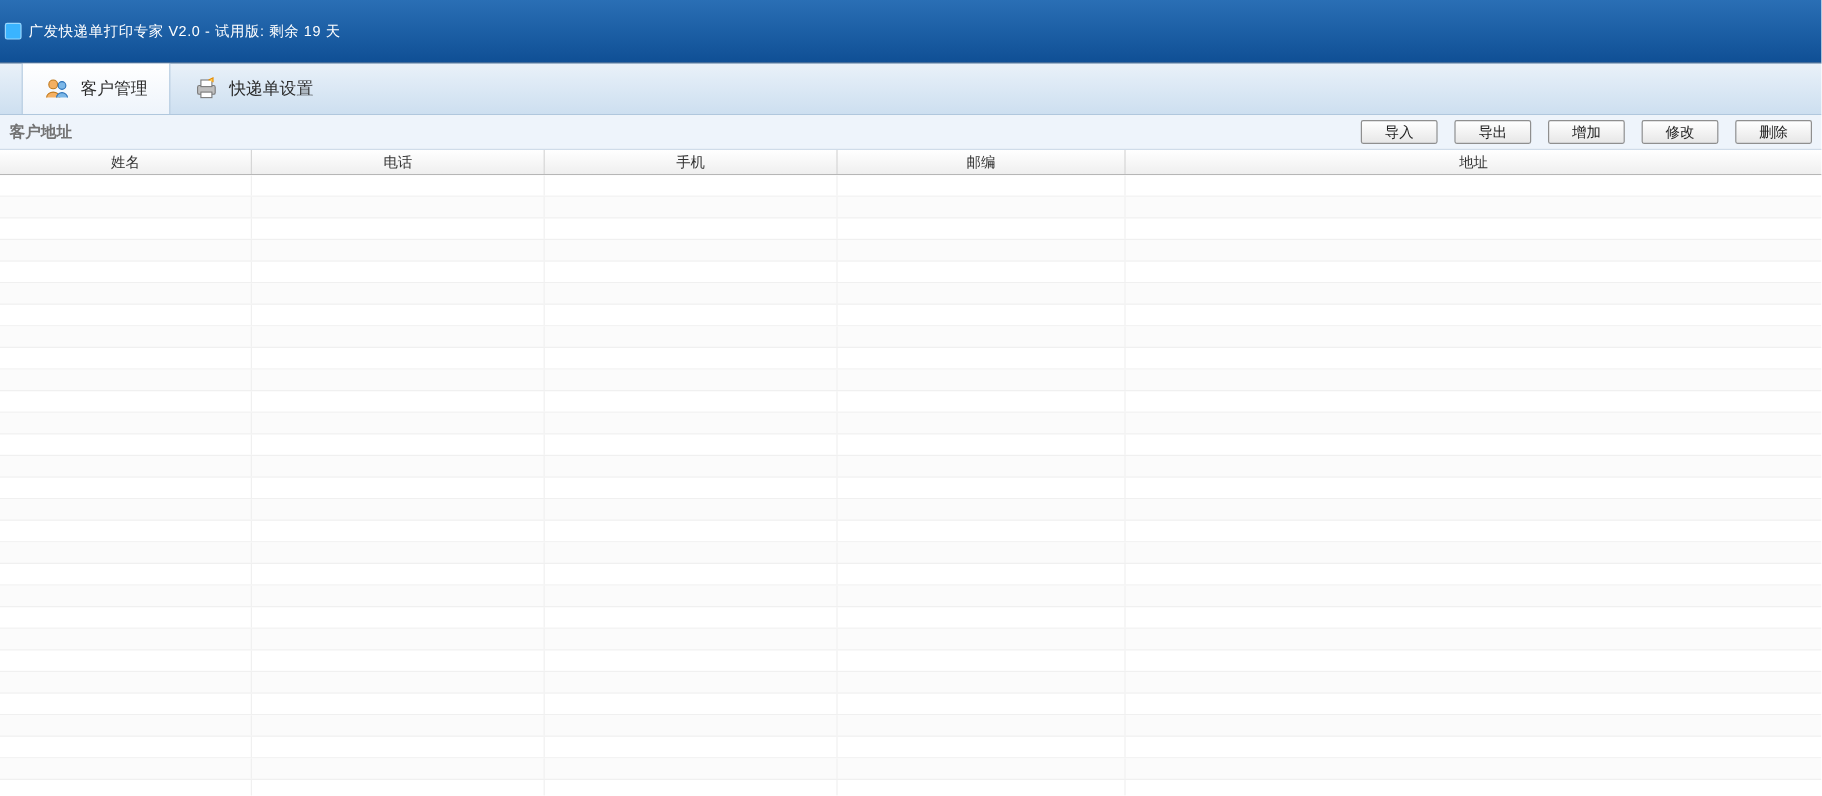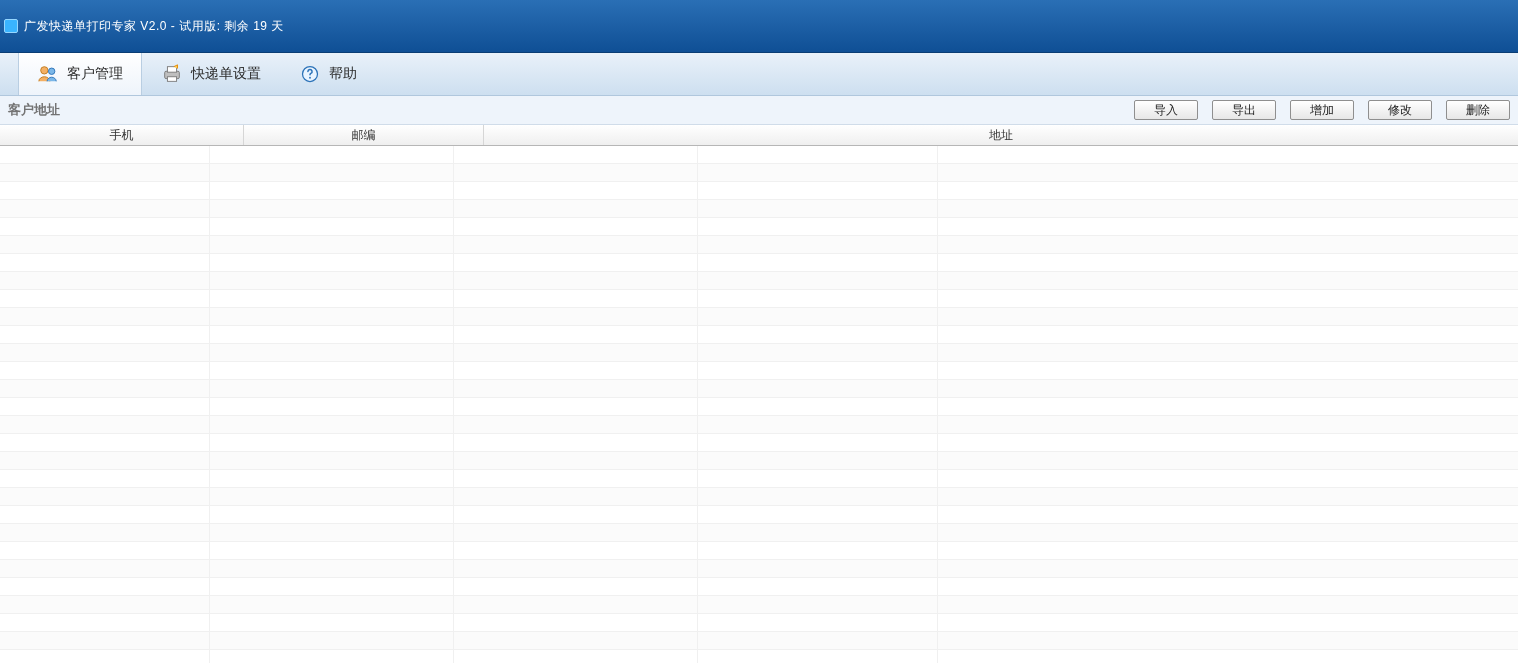--- a/index.html
+++ b/index.html
@@ -171,44 +171,36 @@
       <svg viewBox="0 0 24 24" width="22" height="22">
         <rect x="4" y="9" width="16" height="8" rx="1.5" fill="#bfbfbf" stroke="#7a7a7a"></rect>
         <rect x="7" y="4" width="10" height="6" fill="#fff" stroke="#7a7a7a"></rect>
         <rect x="7" y="15" width="10" height="5" fill="#fff" stroke="#7a7a7a"></rect>
         <path d="M14 4l4-2v4" fill="#ffcc55" stroke="#e58a00"></path>
       </svg>
     </span>
     <span>快递单设置</span>
   </div>
 
-  <div class="tab">
-    <span class="icon">
-      <svg viewBox="0 0 24 24" width="20" height="20">
-        <circle cx="12" cy="12" r="9" fill="#e9f4ff" stroke="#2b72b8" stroke-width="1.5"></circle>
-        <path d="M9.5 9a2.5 2.5 0 1 1 3.5 2.3c-.9.4-1 .9-1 1.7" fill="none" stroke="#2b72b8" stroke-width="1.8" stroke-linecap="round"></path>
-        <circle cx="12" cy="16.5" r="1.1" fill="#2b72b8"></circle>
-      </svg>
-    </span>
-    <span>帮助</span>
-  </div>
 
 </div>
 
 <div class="subbar">
   <div class="section-label">客户地址</div>
   <div class="spacer"></div>
   <button class="btn">导入</button>
   <button class="btn">导出</button>
   <button class="btn">增加</button>
   <button class="btn">修改</button>
   <button class="btn">删除</button>
 </div>
 
 <div class="table-header">
+  <div class="th col-name">姓名</div>
+  <div class="th col-tel">电话</div>
   <div class="th col-mobile">手机</div>
   <div class="th col-zip">邮编</div>
   <div class="th col-addr">地址</div>
 </div>
 
 <div class="grid-body" id="grid-body">
     <div class="row">
       <div class="cell col-name"></div>
       <div class="cell col-tel"></div>
       <div class="cell col-mobile"></div>

